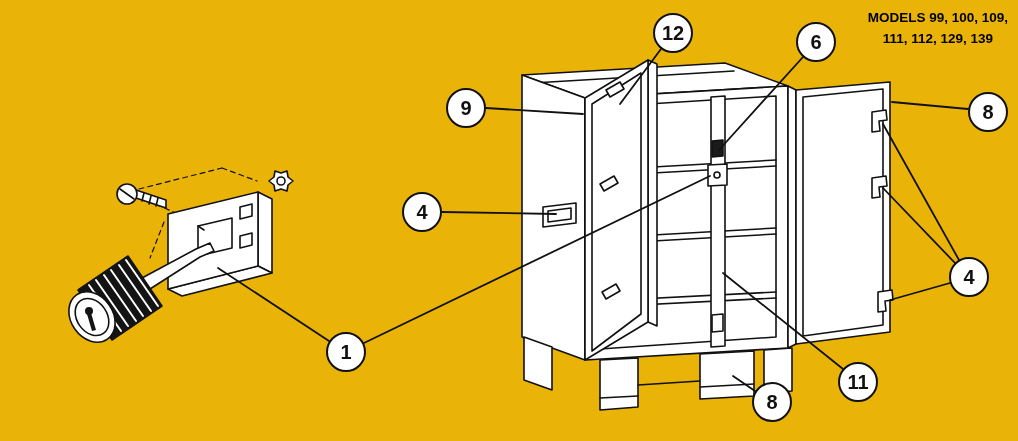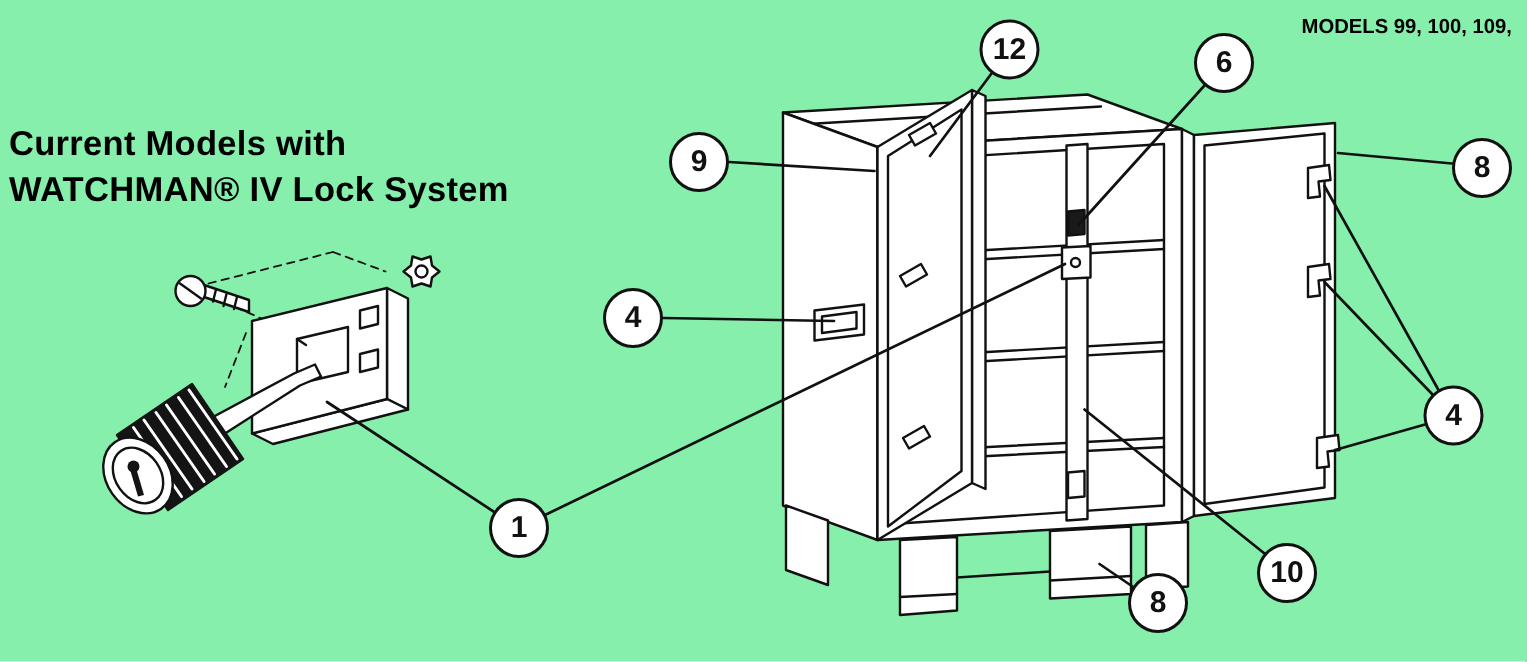--- a/index.html
+++ b/index.html
@@ -2,21 +2,21 @@
 <html><head>
 <meta charset="utf-8">
 <style>
   * { margin: 0; padding: 0; box-sizing: border-box; }
   html, body { background: #ffffff; }
   body { font-family: "Liberation Sans", sans-serif; color: #000; }
   .page {
     position: relative;
     width: 1018px;
     height: 441px;
-    background: #86efac;
+    background: #eab308;
     overflow: hidden;
   }
   .page > svg { position: absolute; left: 0; top: 0; }
   .title {
     position: absolute;
     left: 6px;
     top: 80px;
     font-size: 23px;
     font-weight: bold;
     line-height: 1.35;
@@ -171,47 +171,44 @@
       <line x1="955" y1="263" x2="883" y2="188"></line>
       <line x1="950" y1="283" x2="890" y2="300"></line>
       <line x1="843" y1="369" x2="723" y2="273"></line>
       <line x1="661" y1="49" x2="620" y2="104"></line>
       <line x1="755" y1="391" x2="733" y2="376"></line>
     </g>
   </svg>
 
   <div class="models-note">
     <div>MODELS 99, 100, 109,</div>
+    <div>111, 112, 129, 139</div>
   </div>
 
-  <div class="title">
-    <div>Current Models with</div>
-    <div>WATCHMAN® IV Lock System</div>
-  </div>
 
   <div class="callout" style="left:326px;top:332px">
       <span>1</span>
     </div>
   <div class="callout" style="left:402px;top:192px">
       <span>4</span>
     </div>
   <div class="callout" style="left:796px;top:22px">
       <span>6</span>
     </div>
   <div class="callout" style="left:968px;top:92px">
       <span>8</span>
     </div>
   <div class="callout" style="left:446px;top:88px">
       <span>9</span>
     </div>
   <div class="callout" style="left:949px;top:257px">
       <span>4</span>
     </div>
   <div class="callout" style="left:838px;top:362px">
-      <span>10</span>
+      <span>11</span>
     </div>
   <div class="callout" style="left:653px;top:13px">
       <span>12</span>
     </div>
   <div class="callout" style="left:752px;top:382px">
       <span>8</span>
     </div>
 
 </div>
 

